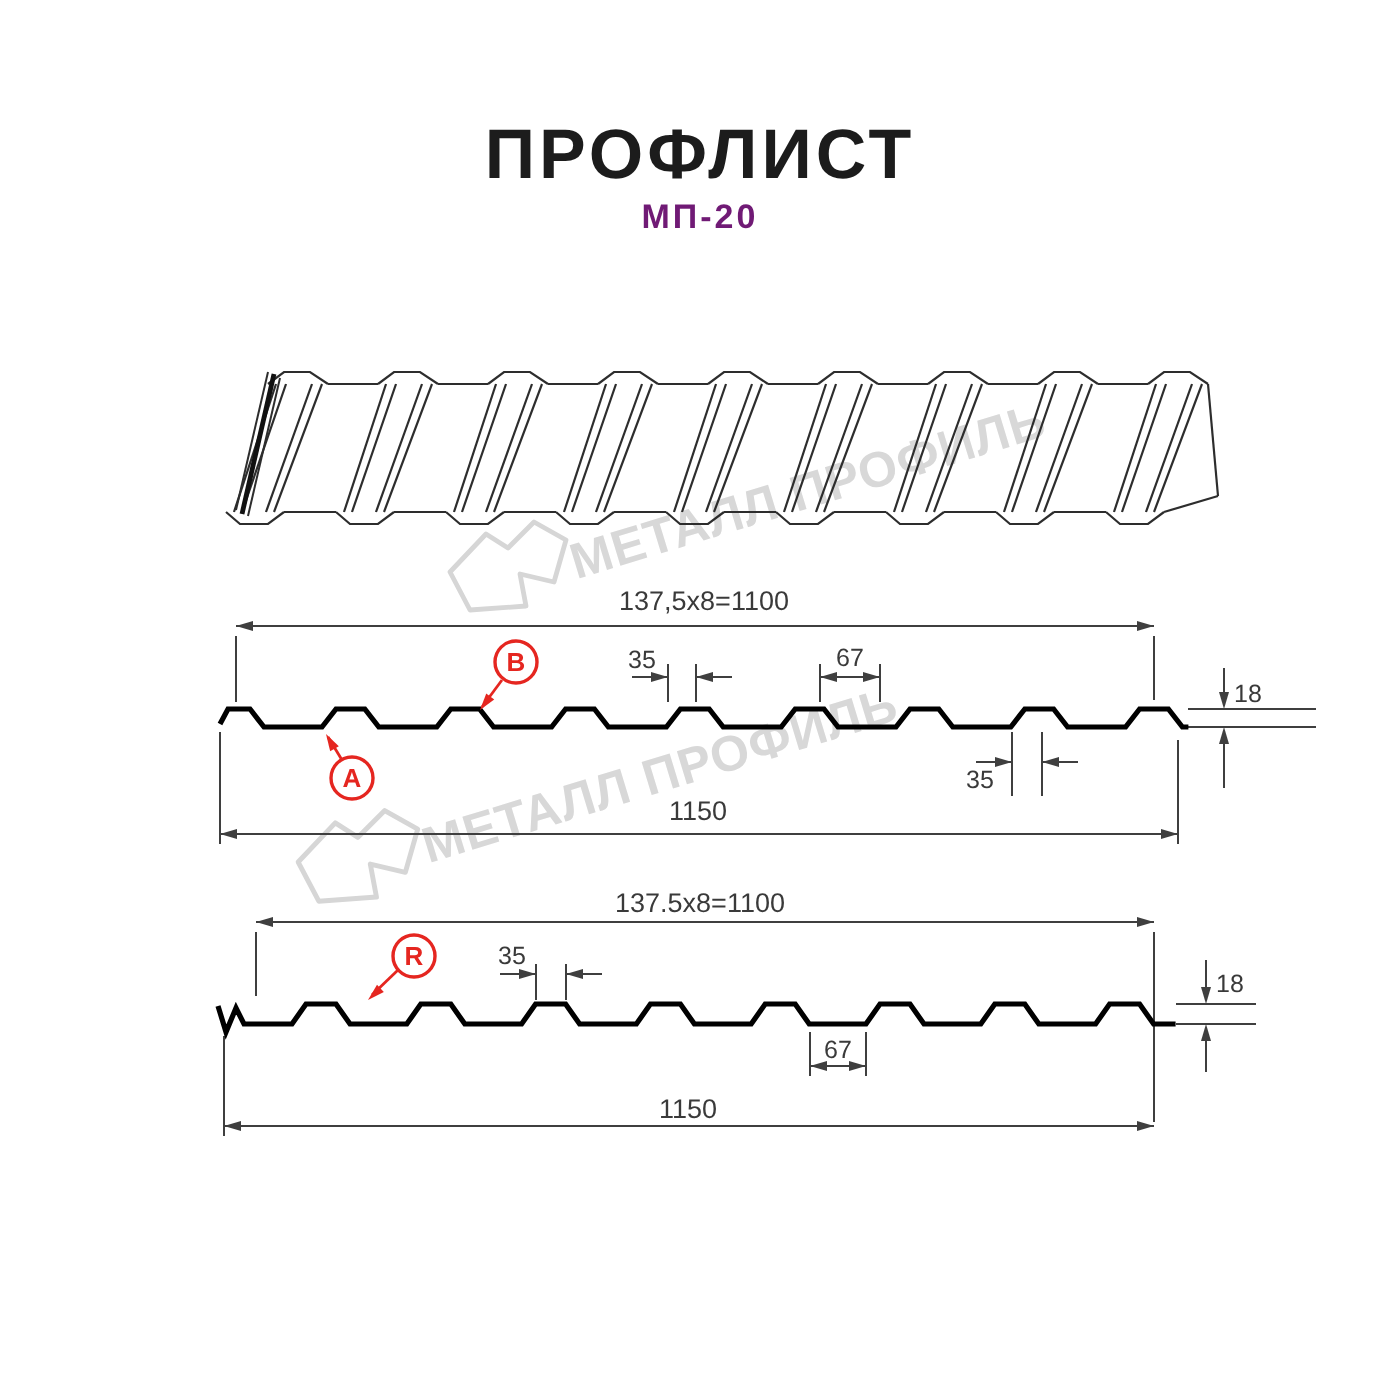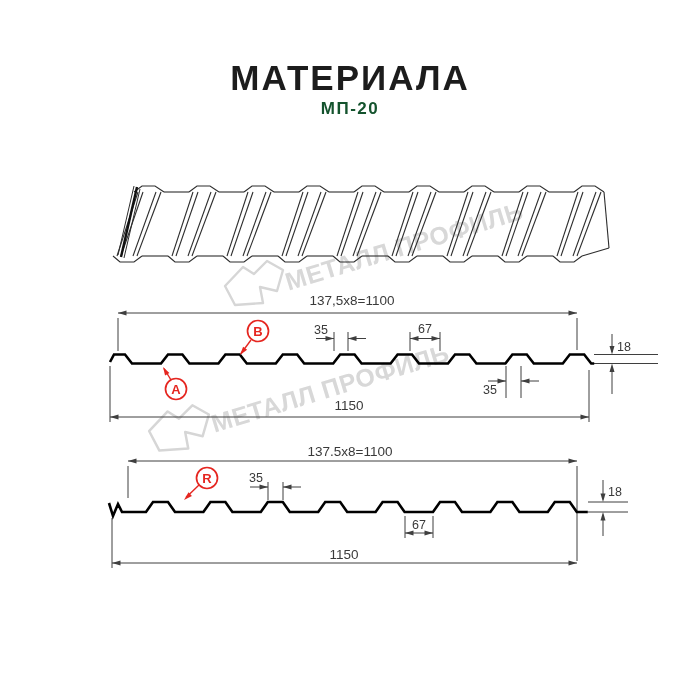--- a/index.html
+++ b/index.html
@@ -1,39 +1,39 @@
 <!DOCTYPE html>
 <html><head>
 <meta charset="utf-8">
 <style>
   html,body{margin:0;padding:0;background:#fff;}
   .page{position:relative;width:700px;height:700px;background:#ffffff;overflow:hidden;
         font-family:"Liberation Sans",sans-serif;}
   .title{position:absolute;left:0;top:58px;width:700px;text-align:center;
          font-size:35px;font-weight:700;letter-spacing:2px;color:#1c1c1c;}
   .subtitle{position:absolute;left:0;top:99px;width:700px;text-align:center;
-         font-size:17px;font-weight:600;letter-spacing:1.5px;color:#14532d;}
+         font-size:17px;font-weight:600;letter-spacing:1.5px;color:#701a75;}
   .footer{position:absolute;left:0;top:618px;width:700px;text-align:center;
          font-size:15px;font-weight:600;letter-spacing:0.8px;color:#3a3a3a;}
   .wm-text{position:absolute;transform-origin:left center;transform:rotate(-17deg);
          font-size:25px;font-weight:700;letter-spacing:0.5px;color:#d8d8d8;
          white-space:nowrap;z-index:1;}
   .wm-logo{position:absolute;z-index:1;}
   svg.diagram{position:absolute;z-index:2;}
   svg text.dim{font-family:"Liberation Sans",sans-serif;font-size:12.5px;fill:#3a3a3a;}
   svg text.pitch{font-family:"Liberation Sans",sans-serif;font-size:13.5px;fill:#3a3a3a;}
   svg text.red{font-family:"Liberation Sans",sans-serif;font-size:13px;font-weight:700;fill:#e52620;}
   .mid{text-anchor:middle;}
 </style>
 </head>
 <body>
 
 <div class="page">
 
-  <div class="title">МАТЕРИАЛА</div>
+  <div class="title">ПРОФЛИСТ</div>
   <div class="subtitle">МП-20</div>
 
   <svg class="wm-logo" style="left:222px;top:258px;" width="66" height="54" viewBox="0 0 66 54">
     <path d="M3,28 L21,9 L32,16 L45,3 L61,12 L55,33 L38,29 L41,45 L13,47 Z" fill="none" stroke="#d6d6d6" stroke-width="2.4" stroke-linejoin="round"></path>
   </svg>
   <div class="wm-text" style="left:286px;top:268px;">МЕТАЛЛ ПРОФИЛЬ</div>
 
   <svg class="wm-logo" style="left:146px;top:402px;" width="68" height="56" viewBox="0 0 66 54">
     <path d="M3,28 L21,9 L32,16 L45,3 L61,12 L55,33 L38,29 L41,45 L13,47 Z" fill="none" stroke="#d6d6d6" stroke-width="2.4" stroke-linejoin="round"></path>
   </svg>

